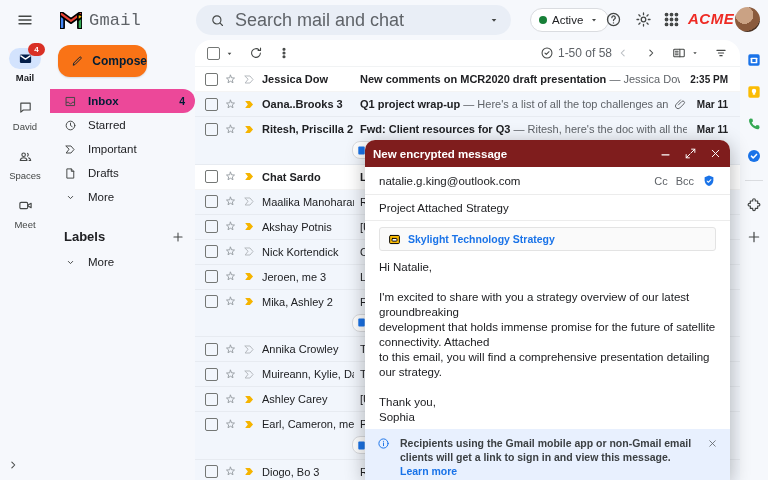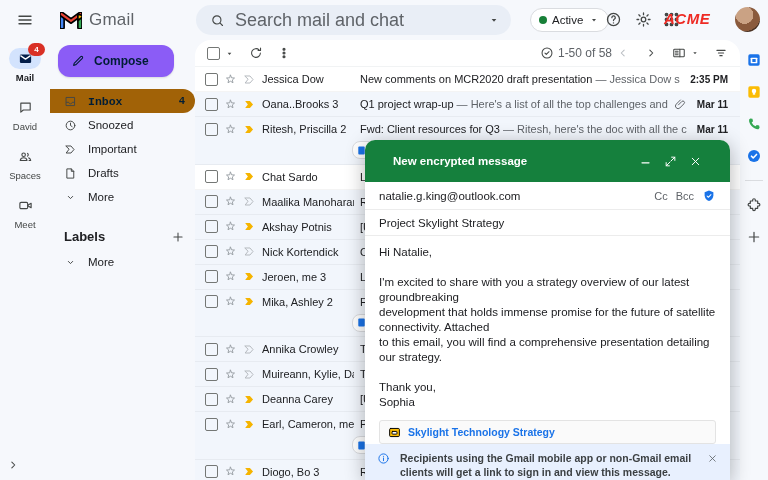--- a/index.html
+++ b/index.html
@@ -4,57 +4,57 @@
 <style>
   html,body{margin:0;padding:0;}
   body{width:768px;height:480px;overflow:hidden;font-family:"Liberation Sans","DejaVu Sans",sans-serif;background:#f6f8fc;-webkit-font-smoothing:antialiased;}
   #screen{position:relative;width:768px;height:480px;background:#f6f8fc;overflow:hidden;}
   svg{display:block;width:100%;height:100%;fill:none;stroke:currentColor;stroke-width:1.8;stroke-linecap:round;stroke-linejoin:round;}
   .ic{display:inline-block;}
 
   
   #header{position:absolute;top:0;left:0;width:768px;height:40px;display:flex;align-items:center;}
   #menu-btn{width:18px;height:18px;color:#444746;margin-left:16px;cursor:pointer;}
-  #logo{display:flex;align-items:center;gap:7px;margin-left:26px;}
+  #logo{display:flex;align-items:center;gap:7px;margin-left:26px;font-family:Liberation Mono, monospace;}
   #logo .gm{width:22px;height:17px;}
   #logo .gt{font-size:17px;color:#5f6368;letter-spacing:.2px;}
   #searchbar{position:absolute;left:196px;top:5px;width:315px;height:30px;background:#e9eef6;border-radius:15px;display:flex;align-items:center;padding:0 10px;box-sizing:border-box;}
   #searchbar .si{width:15px;height:15px;color:#444746;margin:0 8px 0 4px;}
   #searchbar input{flex:1;border:none;background:transparent;outline:none;font-size:18px;color:#202124;font-family:inherit;}
   #searchbar input::placeholder{color:#5f6368;}
   #searchbar .sc{width:14px;height:14px;color:#444746;}
   #active-pill{position:absolute;left:530px;top:8px;height:24px;border:1px solid #dadce0;background:#fff;border-radius:13px;display:flex;align-items:center;padding:0 8px;gap:5px;box-sizing:border-box;cursor:pointer;}
   #active-pill .dot{width:8px;height:8px;border-radius:50%;background:#188038;}
   #active-pill .al{font-size:11.5px;color:#202124;}
   #active-pill .ac{width:12px;height:12px;color:#444746;}
   .hdr-ic{position:absolute;top:11px;width:17px;height:17px;color:#444746;cursor:pointer;}
-  #acme{position:absolute;left:664px;top:10px;font-size:15px;font-weight:bold;font-style:italic;color:#ee2b24;letter-spacing:.5px;}
+  #acme{position:absolute;left:688px;top:10px;font-size:15px;font-weight:bold;font-style:italic;color:#ee2b24;letter-spacing:.5px;}
   #avatar{position:absolute;left:735px;top:7px;width:25px;height:25px;border-radius:50%;background:radial-gradient(circle at 38% 32%,#caa284 0 38%,#8a5a3c 39% 70%,#4c3425 71%);cursor:pointer;}
 
   
   #rail{position:absolute;left:0;top:40px;width:50px;height:440px;display:flex;flex-direction:column;align-items:center;padding-top:8px;box-sizing:border-box;gap:14px;}
   .rail-item{display:flex;flex-direction:column;align-items:center;gap:3px;cursor:pointer;}
   .rail-pill{position:relative;width:32px;height:21px;border-radius:11px;display:flex;align-items:center;justify-content:center;color:#444746;}
   .rail-item.sel .rail-pill{background:#d3e3fd;color:#041e49;}
   .rail-pill .ric{width:15px;height:15px;}
   .rail-badge{position:absolute;top:-5px;right:-4px;min-width:13px;height:13px;border-radius:7px;background:#d93025;color:#fff;font-size:8px;font-weight:bold;display:flex;align-items:center;justify-content:center;padding:0 2px;}
   .rail-label{font-size:9.5px;color:#444746;}
   .rail-item.sel .rail-label{font-weight:bold;color:#202124;}
 
   
   #nav{position:absolute;left:50px;top:40px;width:145px;height:440px;box-sizing:border-box;padding-top:5px;}
-  #compose-btn{margin-left:8px;width:116px;height:32px;background:#8b5cf6;border-radius:12px;display:flex;align-items:center;gap:9px;padding-left:13px;box-sizing:border-box;cursor:pointer;box-shadow:0 1px 2px rgba(0,0,0,.12);}
+  #compose-btn{margin-left:8px;width:89px;height:32px;background:#f97316;border-radius:12px;display:flex;align-items:center;gap:9px;padding-left:13px;box-sizing:border-box;cursor:pointer;box-shadow:0 1px 2px rgba(0,0,0,.12);}
   #compose-btn .cic{width:14px;height:14px;color:#001d35;}
   #compose-btn .cl{font-size:12px;font-weight:bold;color:#001d35;}
   #nav-list{margin-top:12px;}
   .nav-item{height:24px;display:flex;align-items:center;gap:11px;padding:0 10px 0 14px;border-radius:0 12px 12px 0;cursor:pointer;}
   .nav-item .nic{width:13px;height:13px;color:#444746;flex:none;}
   .nav-item .nl{flex:1;font-size:11.5px;color:#202124;white-space:nowrap;}
   .nav-item .nc{font-size:10.5px;color:#202124;}
-  .nav-item.sel{background:#a16207;font-family:Liberation Mono, monospace;}
+  .nav-item.sel{background:#ec4899;}
   .nav-item.sel .nl,.nav-item.sel .nc{font-weight:bold;color:#001d35;}
   #labels-hd{display:flex;align-items:center;margin:20px 10px 6px 14px;}
   #labels-hd .lt{flex:1;font-size:13px;font-weight:bold;color:#202124;}
   #labels-hd .plus{width:14px;height:14px;color:#444746;cursor:pointer;}
 
   
   #list-panel{position:absolute;left:195px;top:40px;width:545px;height:440px;background:#fff;border-radius:16px 16px 0 0;overflow:hidden;}
   #list-toolbar{height:26px;display:flex;align-items:center;padding:0 12px;gap:4px;border-bottom:1px solid #f1f3f4;}
   .cb{width:11px;height:11px;border:1.5px solid #747775;border-radius:2px;flex:none;cursor:pointer;}
   .tb-ic{width:14px;height:14px;color:#444746;cursor:pointer;}
@@ -65,39 +65,39 @@
 
   .mrow{display:flex;align-items:center;padding:0 12px 0 10px;gap:6px;border-bottom:1px solid rgba(0,0,0,.045);cursor:pointer;background:#f2f6fc;}
   .mrow.white{background:#fff;}
   .mrow .star,.mrow .mark{width:13px;height:13px;flex:none;}
   .mrow .star{color:#9aa0a6;}
   .mrow .mark.outline{color:#b4b8bd;}
   .mrow .mark.filled{color:#f5b400;}
   .mrow .sender{width:92px;flex:none;font-size:11px;color:#202124;white-space:nowrap;overflow:hidden;}
   .mrow .subjwrap{flex:1;font-size:11px;color:#5f6368;white-space:nowrap;overflow:hidden;min-width:0;}
   .mrow .subj{color:#202124;}
-  .mrow.bold .sender,.mrow.bold .subj{font-weight:normal;}
+  .mrow.bold .sender,.mrow.bold .subj{font-weight:bold;}
   .mrow .clip{width:13px;height:13px;color:#5f6368;flex:none;}
   .mrow .time{flex:none;font-size:10px;color:#202124;font-weight:bold;margin-left:4px;}
   .rowblock{display:block;padding:0;}
   .rowline{display:flex;align-items:center;gap:6px;padding:0 12px 0 10px;height:24px;}
   .chipline{padding:0 12px 4px 157px;}
   .attchip{display:inline-flex;align-items:center;gap:5px;height:16px;border:1px solid #dadce0;background:#fff;border-radius:8px;padding:0 8px 0 3px;font-size:9.5px;color:#5f6368;}
   .attchip .dic{width:11px;height:11px;}
   .mrow1{height:24px;}
 
   
   #rrail{position:absolute;right:0;top:40px;width:28px;height:440px;display:flex;flex-direction:column;align-items:center;padding-top:12px;box-sizing:border-box;gap:16px;}
   .rr-ic{width:16px;height:16px;cursor:pointer;color:#444746;}
   #rr-div{width:18px;height:1px;background:#dadce0;}
   #rr-bottom{position:absolute;bottom:8px;left:6px;width:14px;height:14px;color:#444746;cursor:pointer;}
 
   
   #compose{position:absolute;left:365px;top:140px;width:365px;height:340px;background:#fff;border-radius:10px 10px 0 0;box-shadow:0 4px 20px rgba(0,0,0,.3);display:flex;flex-direction:column;z-index:10;}
-  #c-head{height:42px;background:#15803d;border-radius:10px 10px 0 0;display:flex;align-items:center;padding:0 28px;flex:none;}
+  #c-head{height:27px;background:#7f1d1d;border-radius:10px 10px 0 0;display:flex;align-items:center;padding:0 8px;flex:none;}
   #c-title{flex:1;color:#fff;font-size:11.5px;font-weight:bold;}
   .c-winic{width:13px;height:13px;color:#fff;margin-left:12px;cursor:pointer;}
   #c-to{height:27px;display:flex;align-items:center;padding:0 14px;border-bottom:1px solid #ececec;flex:none;gap:8px;}
   #c-to .addr{flex:1;font-size:11.5px;color:#202124;}
   .ccbcc{font-size:11px;color:#5f6368;cursor:pointer;}
   #c-shield{width:14px;height:14px;color:#1a73e8;}
   #c-subj{height:25px;display:flex;align-items:center;padding:0 14px;border-bottom:1px solid #ececec;font-size:11.5px;color:#202124;flex:none;}
   #c-body{padding:9px 14px 4px;font-size:11.5px;color:#202124;line-height:15px;flex:none;}
   .bodyline{min-height:15px;}
   #c-att{margin:6px 14px 0;height:22px;border:1px solid #e3e3e3;background:#fafafa;border-radius:3px;display:flex;align-items:center;gap:7px;padding:0 8px;cursor:pointer;flex:none;}
@@ -255,21 +255,21 @@
           <span class="nl">Inbox</span>
           <span class="nc">4</span>
         </div>
         <div class="nav-item">
           <span class="nic ic">
             <svg viewBox="0 0 24 24">
               <circle cx="12" cy="12" r="8"></circle>
               <path d="M12 7.5V12l3 2"></path>
             </svg>
           </span>
-          <span class="nl">Snoozed</span>
+          <span class="nl">Starred</span>
         </div>
         <div class="nav-item">
           <span class="nic ic">
             <svg viewBox="0 0 24 24">
               <path d="M4 5.5h8.8L18.5 12l-5.7 6.5H4l5-6.5z"></path>
             </svg>
           </span>
           <span class="nl">Important</span>
         </div>
         <div class="nav-item">
@@ -563,21 +563,21 @@
           <span class="star ic">
             <svg viewBox="0 0 24 24">
               <path d="M12 4l2.1 4.9 5.3.4-4 3.5 1.2 5.2L12 15.2 7.4 18l1.2-5.2-4-3.5 5.3-.4z"></path>
             </svg>
           </span>
           <span class="mark ic filled">
             <svg viewBox="0 0 24 24">
               <path d="M4 5.5h8.8L18.5 12l-5.7 6.5H4l5-6.5z" fill="currentColor" stroke="none"></path>
             </svg>
           </span>
-          <span class="sender">Deanna Carey</span>
+          <span class="sender">Ashley Carey</span>
           <span class="subjwrap"><span class="subj">[U:</span></span>
         </div>
         <div class="mrow rowblock">
           <div class="rowline">
             <span class="cb"></span>
             <span class="star ic">
               <svg viewBox="0 0 24 24">
                 <path d="M12 4l2.1 4.9 5.3.4-4 3.5 1.2 5.2L12 15.2 7.4 18l1.2-5.2-4-3.5 5.3-.4z"></path>
               </svg>
             </span>
@@ -682,40 +682,40 @@
       <span class="addr">natalie.g.king@outlook.com</span>
       <span class="ccbcc">Cc</span>
       <span class="ccbcc">Bcc</span>
       <span id="c-shield" class="ic">
           <svg viewBox="0 0 24 24">
             <path d="M12 2.5l7.5 3v5.2c0 4.8-3.2 8.6-7.5 9.8-4.3-1.2-7.5-5-7.5-9.8V5.5z" fill="currentColor" stroke="none"></path>
             <path d="M8.7 12l2.2 2.2 4.4-4.4" stroke="#fff"></path>
           </svg>
         </span>
     </div>
-    <div id="c-subj">Project Skylight Strategy</div>
+    <div id="c-subj">Project Attached Strategy</div>
+    <div id="c-att">
+      <span class="aic ic">
+          <svg viewBox="0 0 24 24" stroke="none">
+            <rect x="3" y="4.5" width="18" height="15" rx="2" fill="#fbbc04"></rect>
+            <rect x="7.5" y="10" width="9" height="5" rx="1" fill="#fff"></rect>
+          </svg>
+        </span>
+      <span class="an">Skylight Technology Strategy</span>
+    </div>
     <div id="c-body">
         <div class="bodyline">Hi Natalie,</div>
         <div class="bodyline"></div>
         <div class="bodyline">I'm excited to share with you a strategy overview of our latest groundbreaking</div>
         <div class="bodyline">development that holds immense promise for the future of satellite connectivity. Attached</div>
         <div class="bodyline">to this email, you will find a comprehensive presentation detailing our strategy.</div>
         <div class="bodyline"></div>
         <div class="bodyline">Thank you,</div>
         <div class="bodyline">Sophia</div>
       </div>
-    <div id="c-att">
-      <span class="aic ic">
-          <svg viewBox="0 0 24 24" stroke="none">
-            <rect x="3" y="4.5" width="18" height="15" rx="2" fill="#fbbc04"></rect>
-            <rect x="7.5" y="10" width="9" height="5" rx="1" fill="#fff"></rect>
-          </svg>
-        </span>
-      <span class="an">Skylight Technology Strategy</span>
-    </div>
     <div id="c-spacer"></div>
     <div id="c-banner">
       <span class="iic ic">
           <svg viewBox="0 0 24 24">
             <circle cx="12" cy="12" r="8.5"></circle>
             <path d="M12 11v5"></path>
             <circle cx="12" cy="7.8" r="1.1" fill="currentColor" stroke="none"></circle>
           </svg>
         </span>
       <span class="btxt"><span>Recipients using the Gmail mobile app or non-Gmail email clients will get a link to sign in and view this message.</span> <span class="blink">Learn more</span></span>

